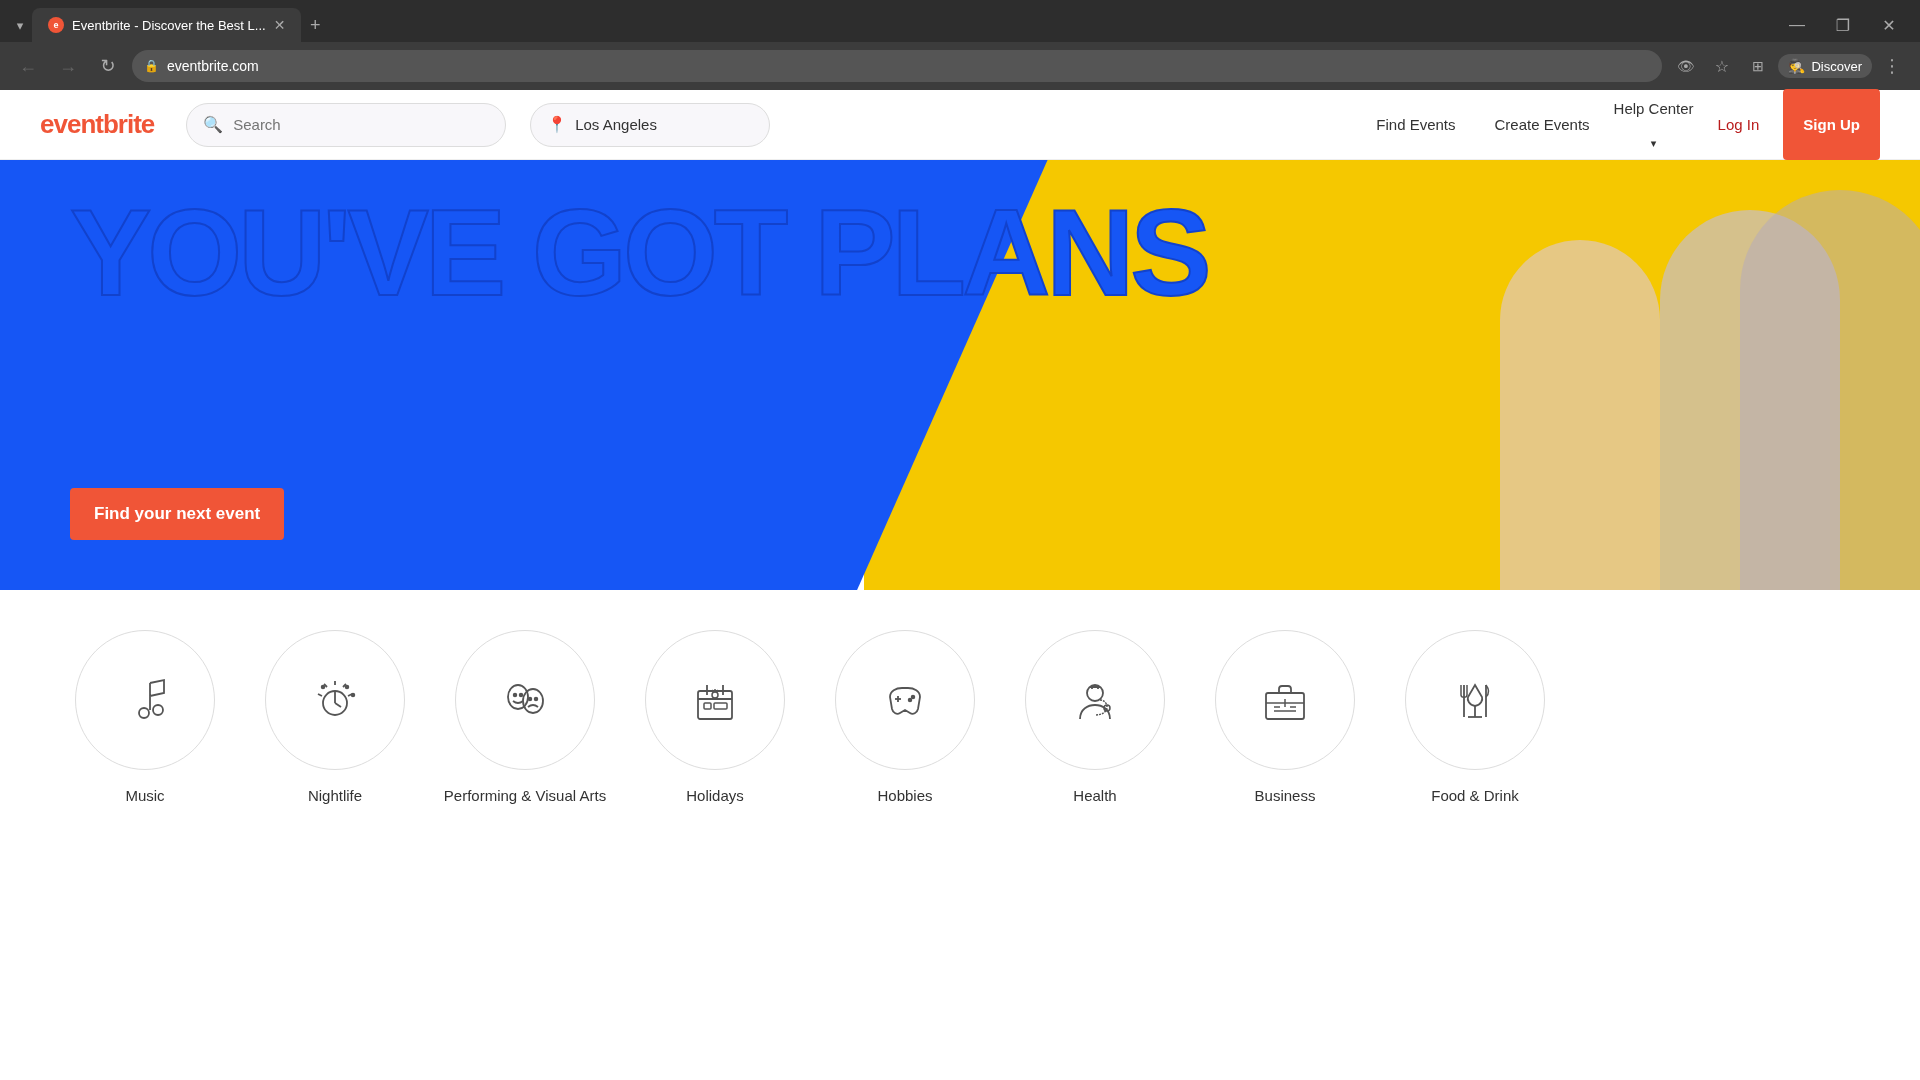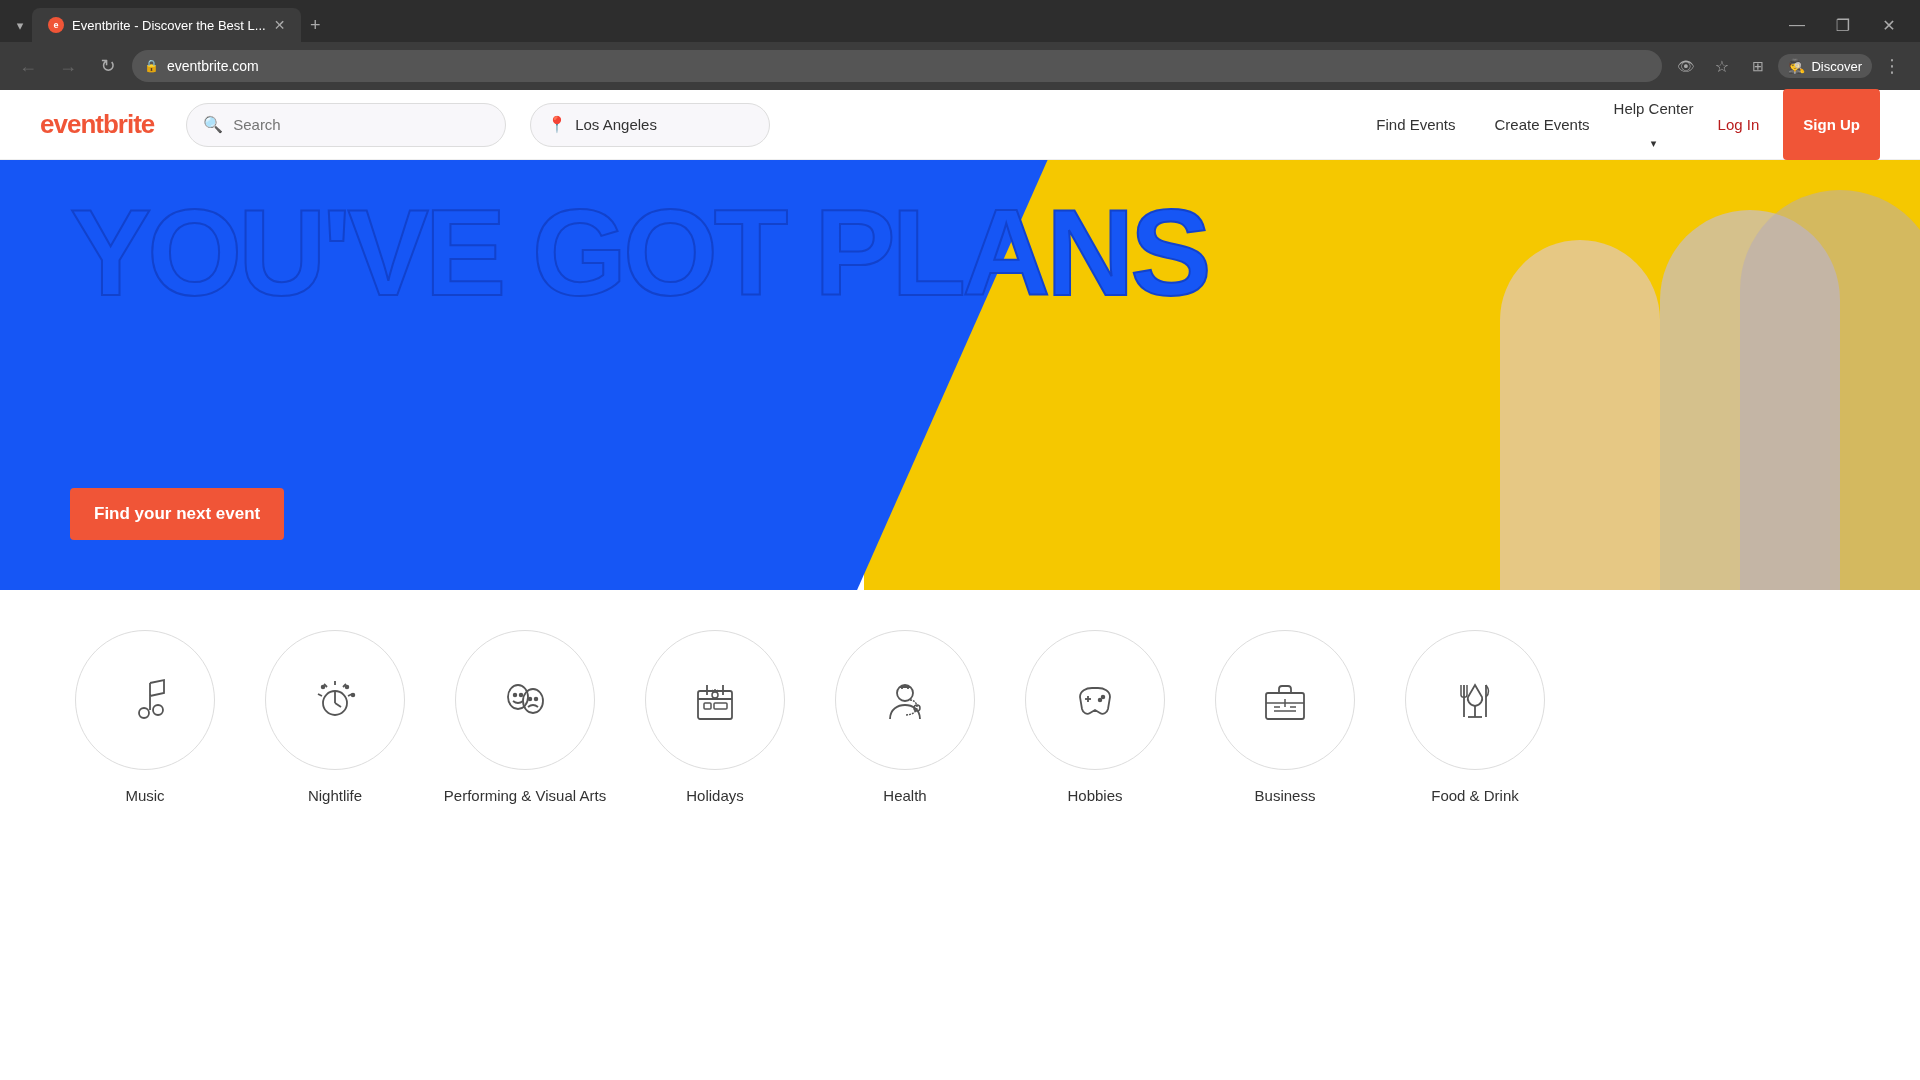--- a/index.html
+++ b/index.html
@@ -232,44 +232,44 @@
             <line x1="22" y1="15" x2="23.5" y2="17.5" stroke="#555" stroke-width="1.5"></line>
             <line x1="28" y1="15" x2="26.5" y2="17.5" stroke="#555" stroke-width="1.5"></line>
           </svg>
         </div>
         <span class="category-label">Holidays</span>
       </div>
 
       <div class="category-item">
         <div class="category-circle">
           <svg class="cat-svg" viewBox="0 0 50 50">
-            <circle cx="25" cy="18" r="8" stroke="#555" stroke-width="1.8" fill="none"></circle>
-            <path d="M10 44 C10 34 18 30 25 30 C32 30 40 34 40 44" stroke="#555" stroke-width="1.8" fill="none"></path>
-            <path d="M22 14 L22 11 M28 14 L28 11" stroke="#555" stroke-width="1.8"></path>
-            <path d="M20 12 L30 12" stroke="#555" stroke-width="2"></path>
-
-            <path d="M30 25 C34 25 37 28 37 32 C37 37 32 40 25 40" stroke="#555" stroke-width="1.5" fill="none" stroke-dasharray="2,1"></path>
-            <circle cx="37" cy="33" r="3" stroke="#555" stroke-width="1.5" fill="none"></circle>
-          </svg>
-        </div>
-        <span class="category-label">Health</span>
-      </div>
-
-      <div class="category-item">
-        <div class="category-circle">
-          <svg class="cat-svg" viewBox="0 0 50 50">
 
             <path d="M10 22 C10 16 16 13 22 13 L28 13 C34 13 40 16 40 22 L38 34 C37 38 33 40 30 38 L25 35 L20 38 C17 40 13 38 12 34 Z" stroke="#555" stroke-width="1.8" fill="none"></path>
             <line x1="18" y1="21" x2="18" y2="27" stroke="#555" stroke-width="1.8"></line>
             <line x1="15" y1="24" x2="21" y2="24" stroke="#555" stroke-width="1.8"></line>
             <circle cx="33" cy="22" r="1.5" fill="#555"></circle>
             <circle cx="30" cy="25" r="1.5" fill="#555"></circle>
           </svg>
         </div>
         <span class="category-label">Hobbies</span>
+      </div>
+
+      <div class="category-item">
+        <div class="category-circle">
+          <svg class="cat-svg" viewBox="0 0 50 50">
+            <circle cx="25" cy="18" r="8" stroke="#555" stroke-width="1.8" fill="none"></circle>
+            <path d="M10 44 C10 34 18 30 25 30 C32 30 40 34 40 44" stroke="#555" stroke-width="1.8" fill="none"></path>
+            <path d="M22 14 L22 11 M28 14 L28 11" stroke="#555" stroke-width="1.8"></path>
+            <path d="M20 12 L30 12" stroke="#555" stroke-width="2"></path>
+
+            <path d="M30 25 C34 25 37 28 37 32 C37 37 32 40 25 40" stroke="#555" stroke-width="1.5" fill="none" stroke-dasharray="2,1"></path>
+            <circle cx="37" cy="33" r="3" stroke="#555" stroke-width="1.5" fill="none"></circle>
+          </svg>
+        </div>
+        <span class="category-label">Health</span>
       </div>
 
       <div class="category-item">
         <div class="category-circle">
           <svg class="cat-svg" viewBox="0 0 50 50">
             <rect x="6" y="18" width="38" height="26" rx="2" stroke="#555" stroke-width="1.8" fill="none"></rect>
             <line x1="6" y1="28" x2="44" y2="28" stroke="#555" stroke-width="1.5"></line>
             <path d="M19 18 L19 14 C19 12 20 11 22 11 L28 11 C30 11 31 12 31 14 L31 18" stroke="#555" stroke-width="1.8" fill="none"></path>
             <line x1="25" y1="24" x2="25" y2="32" stroke="#555" stroke-width="1.5"></line>
             <line x1="14" y1="36" x2="36" y2="36" stroke="#555" stroke-width="1.5"></line>

